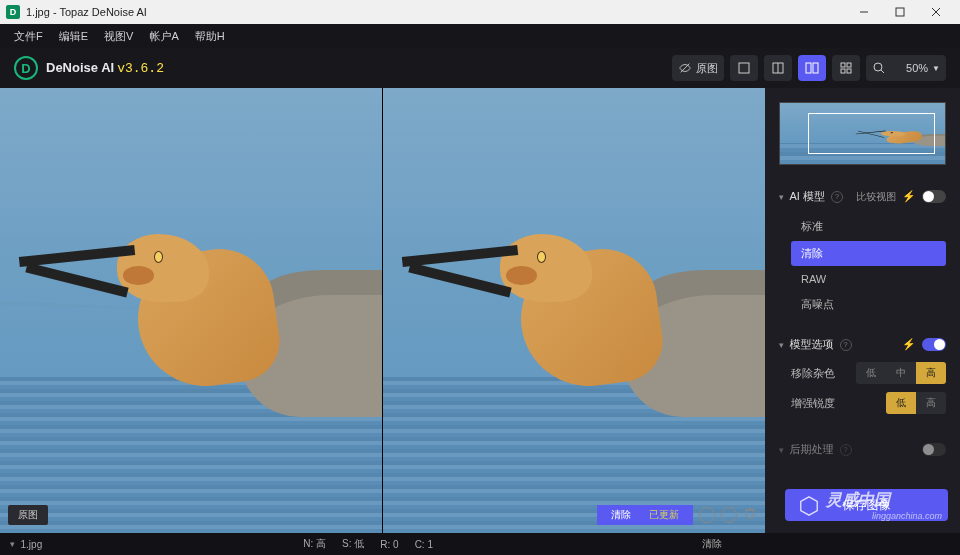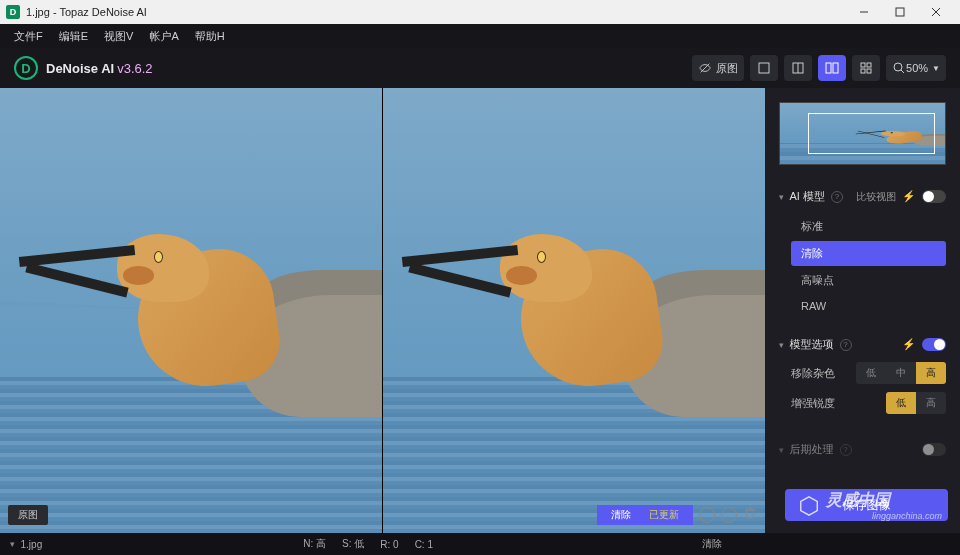--- a/index.html
+++ b/index.html
@@ -13,21 +13,21 @@
 .winbtn svg { width:10px; height:10px; }
 
 
 .menubar { height:24px; background:#16161a; display:flex; align-items:center; padding:0 6px; font-size:11px; color:#d0d0d4; }
 .menubar span { padding:2px 8px; line-height:24px; }
 
 
 .header { height:40px; background:#17171c; display:flex; align-items:center; padding:0 14px; }
 .logo { width:24px; height:24px; border:2px solid #1ab57a; border-radius:50%; display:flex; align-items:center; justify-content:center; color:#1ab57a; font-weight:bold; font-size:13px; margin-right:8px; }
 .prod { font-size:13px; font-weight:600; color:#e8e8ea; }
-.prod-ver { color:#f0abfc; font-weight:400; margin-left:3px; }
+.prod-ver { color:#fde047; font-weight:400; margin-left:3px;font-family:Liberation Mono, monospace; }
 .header .spacer { flex:1; }
 .hbtn { height:26px; min-width:28px; background:#2a2a31; border-radius:4px; display:flex; align-items:center; justify-content:center; margin-left:6px; font-size:11px; color:#d0d0d4; padding:0 6px; }
 .hbtn.active { background:#5a5af2; color:#fff; }
 .hbtn svg { width:14px; height:14px; }
 
 
 .main { display:flex; height:calc(555px - 24px - 24px - 40px - 22px); }
 .viewer { flex:1; background:#0f0f12; display:flex; position:relative; }
 .pane { flex:1; position:relative; overflow:hidden; }
 .pane + .pane { border-left:1px solid #000; }
@@ -156,21 +156,21 @@
         <rect x="8" y="2" width="4" height="4" fill="none" stroke="#ccc"></rect>
         <rect x="2" y="8" width="4" height="4" fill="none" stroke="#ccc"></rect>
         <rect x="8" y="8" width="4" height="4" fill="none" stroke="#ccc"></rect>
       </svg>
     </div>
   <div class="hbtn">
     <svg viewBox="0 0 14 14">
         <circle cx="6" cy="6" r="4" fill="none" stroke="#ccc"></circle>
         <path d="M9 9l3 3" stroke="#ccc"></path>
       </svg>
-    <span style="margin-left:0">50%</span>
+    <span style="margin-left:20px">50%</span>
     <span style="margin-left:4px;font-size:8px">▼</span>
   </div>
 </div>
 
 <div class="main">
   <div class="viewer">
     <div class="pane noise">
       <div class="sky"></div>
         <div class="water"></div>
       <div class="bird">
@@ -234,22 +234,22 @@
         <span>AI 模型</span>
         <span class="q">?</span>
         <span class="rspacer"></span>
         <span style="font-size:10px;color:#999">比较视图</span>
         <span class="bolt">⚡</span>
         <span class="toggle off"></span>
       </div>
       <div class="mode-list">
         <div class="mode">标准</div>
         <div class="mode sel">清除</div>
+        <div class="mode">RAW</div>
         <div class="mode">高噪点</div>
-        <div class="mode">RAW</div>
       </div>
     </div>
 
     <div class="section">
       <div class="sec-head">
         <span class="chev">▾</span>
         <span>模型选项</span>
         <span class="q">?</span>
         <span class="rspacer"></span>
         <span class="bolt">⚡</span>

